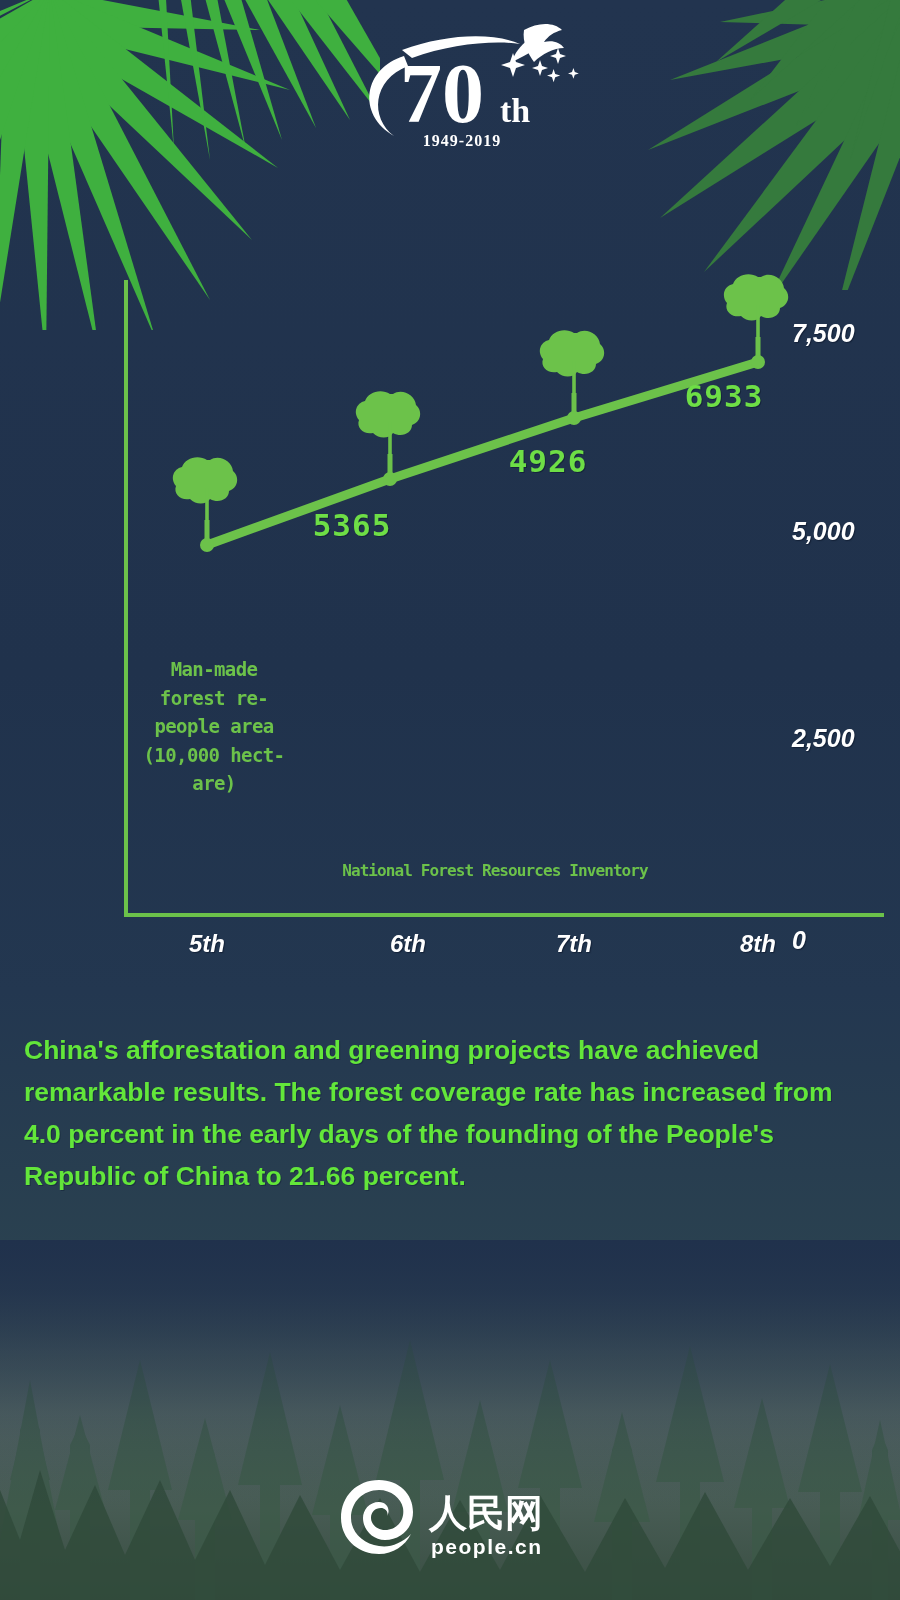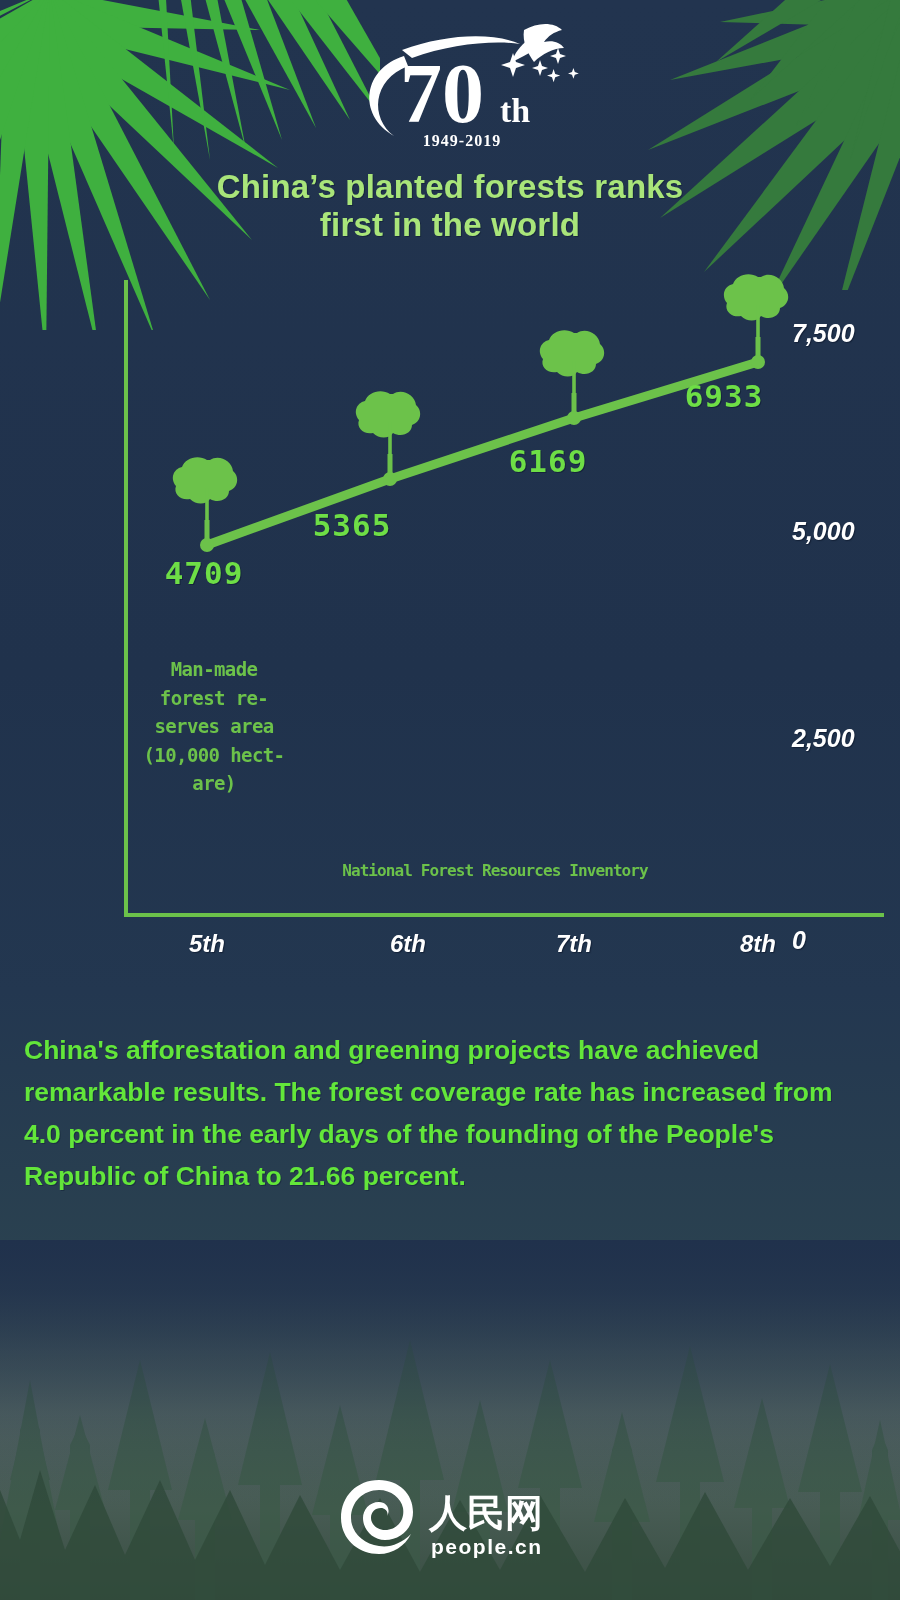--- a/index.html
+++ b/index.html
@@ -175,24 +175,20 @@
       </g>
 
       <text x="58" y="104" font-family="'Liberation Serif', serif" font-size="84" font-weight="bold" fill="#ffffff">70</text>
 
       <text x="158" y="104" font-family="'Liberation Serif', serif" font-size="34" font-weight="bold" fill="#ffffff">th</text>
 
       <text x="120" y="128" text-anchor="middle" font-family="'Liberation Serif', serif" font-size="16" font-weight="bold" letter-spacing="1" fill="#ffffff">1949-2019</text>
     </svg>
   </div>
 
-  <div id="title">
-    <div>China’s planted forests ranks</div>
-    <div>first in the world</div>
-  </div>
 
   <div id="chart">
 
     <div class="axis" id="yaxis"></div>
     <div class="axis" id="xaxis"></div>
 
     <div class="ytick" style="top:303px;">7,500</div>
     <div class="ytick" style="top:501px;">5,000</div>
     <div class="ytick" style="top:708px;">2,500</div>
     <div class="ytick" style="top:910px;">0</div>
@@ -227,29 +223,28 @@
       <use href="#treeGlyph" x="758" y="311"></use>
 
       <g fill="#6cc24a">
         <circle cx="207" cy="545" r="7"></circle>
         <circle cx="390" cy="479" r="7"></circle>
         <circle cx="574" cy="418" r="7"></circle>
         <circle cx="758" cy="362" r="7"></circle>
       </g>
     </svg>
 
-    <div class="pt-label" style="left:124px; top:555px;">4709</div>
     <div class="pt-label" style="left:272px; top:507px;">5365</div>
-    <div class="pt-label" style="left:468px; top:443px;">6169</div>
+    <div class="pt-label" style="left:468px; top:443px;">4926</div>
     <div class="pt-label" style="left:644px; top:378px;">6933</div>
 
     <div id="ylabel">
       <div>Man-made</div>
       <div>forest re-</div>
-      <div>serves area</div>
+      <div>people area</div>
       <div>(10,000 hect-</div>
       <div>are)</div>
     </div>
 
     <div id="xlabel">National Forest Resources Inventory</div>
 
     <div class="xtick" style="left:147px; top:930px;">5th</div>
     <div class="xtick" style="left:348px; top:930px;">6th</div>
     <div class="xtick" style="left:514px; top:930px;">7th</div>
     <div class="xtick" style="left:698px; top:930px;">8th</div>

